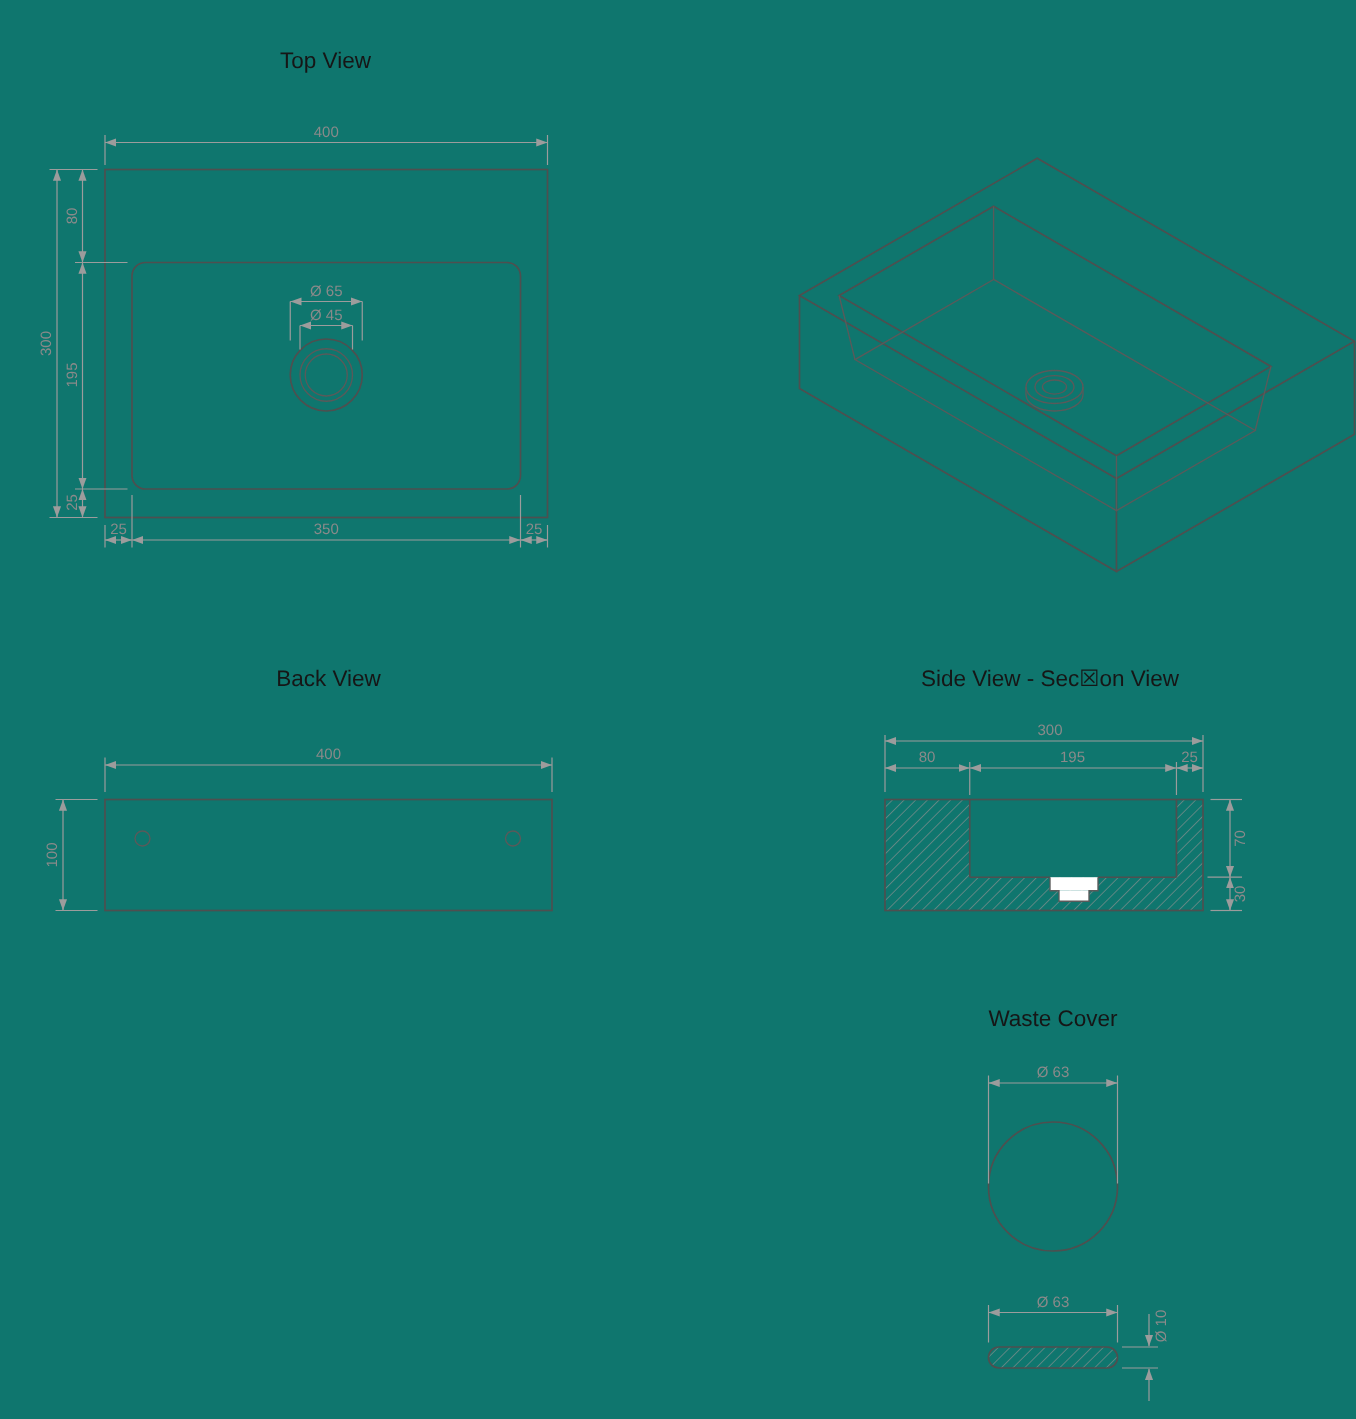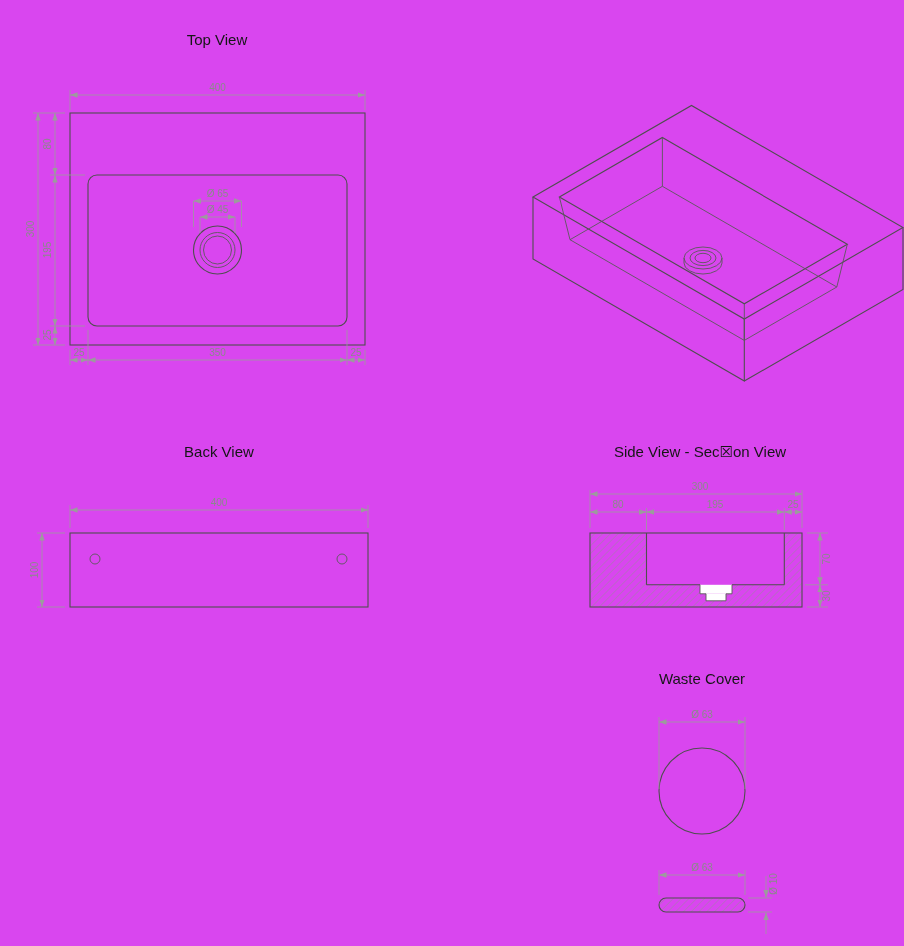--- a/index.html
+++ b/index.html
@@ -1,16 +1,16 @@
 <!DOCTYPE html>
 <html><head>
 <meta charset="utf-8">
 <style>
   html,body{margin:0;padding:0;background:#ffffff;}
-  #canvas-wrap{position:relative;width:904px;height:946px;background:#d946ef;overflow:hidden;}
+  #canvas-wrap{position:relative;width:904px;height:946px;background:#0f766e;overflow:hidden;}
   svg{display:block;}
   .obj{fill:none;stroke:#4f4f4f;stroke-width:1.1;stroke-linejoin:miter;stroke-linecap:butt;}
   .objthin{fill:none;stroke:#5a5a5a;stroke-width:0.9;}
   .dim{stroke:#9c9c9c;stroke-width:0.8;fill:none;}
   .dimtxt{fill:#8a8a8a;font-family:"Liberation Sans",sans-serif;font-size:10px;}
   .title{fill:#161616;font-family:"Liberation Sans",sans-serif;font-size:15px;}
 </style>
 </head>
 <body>
 

